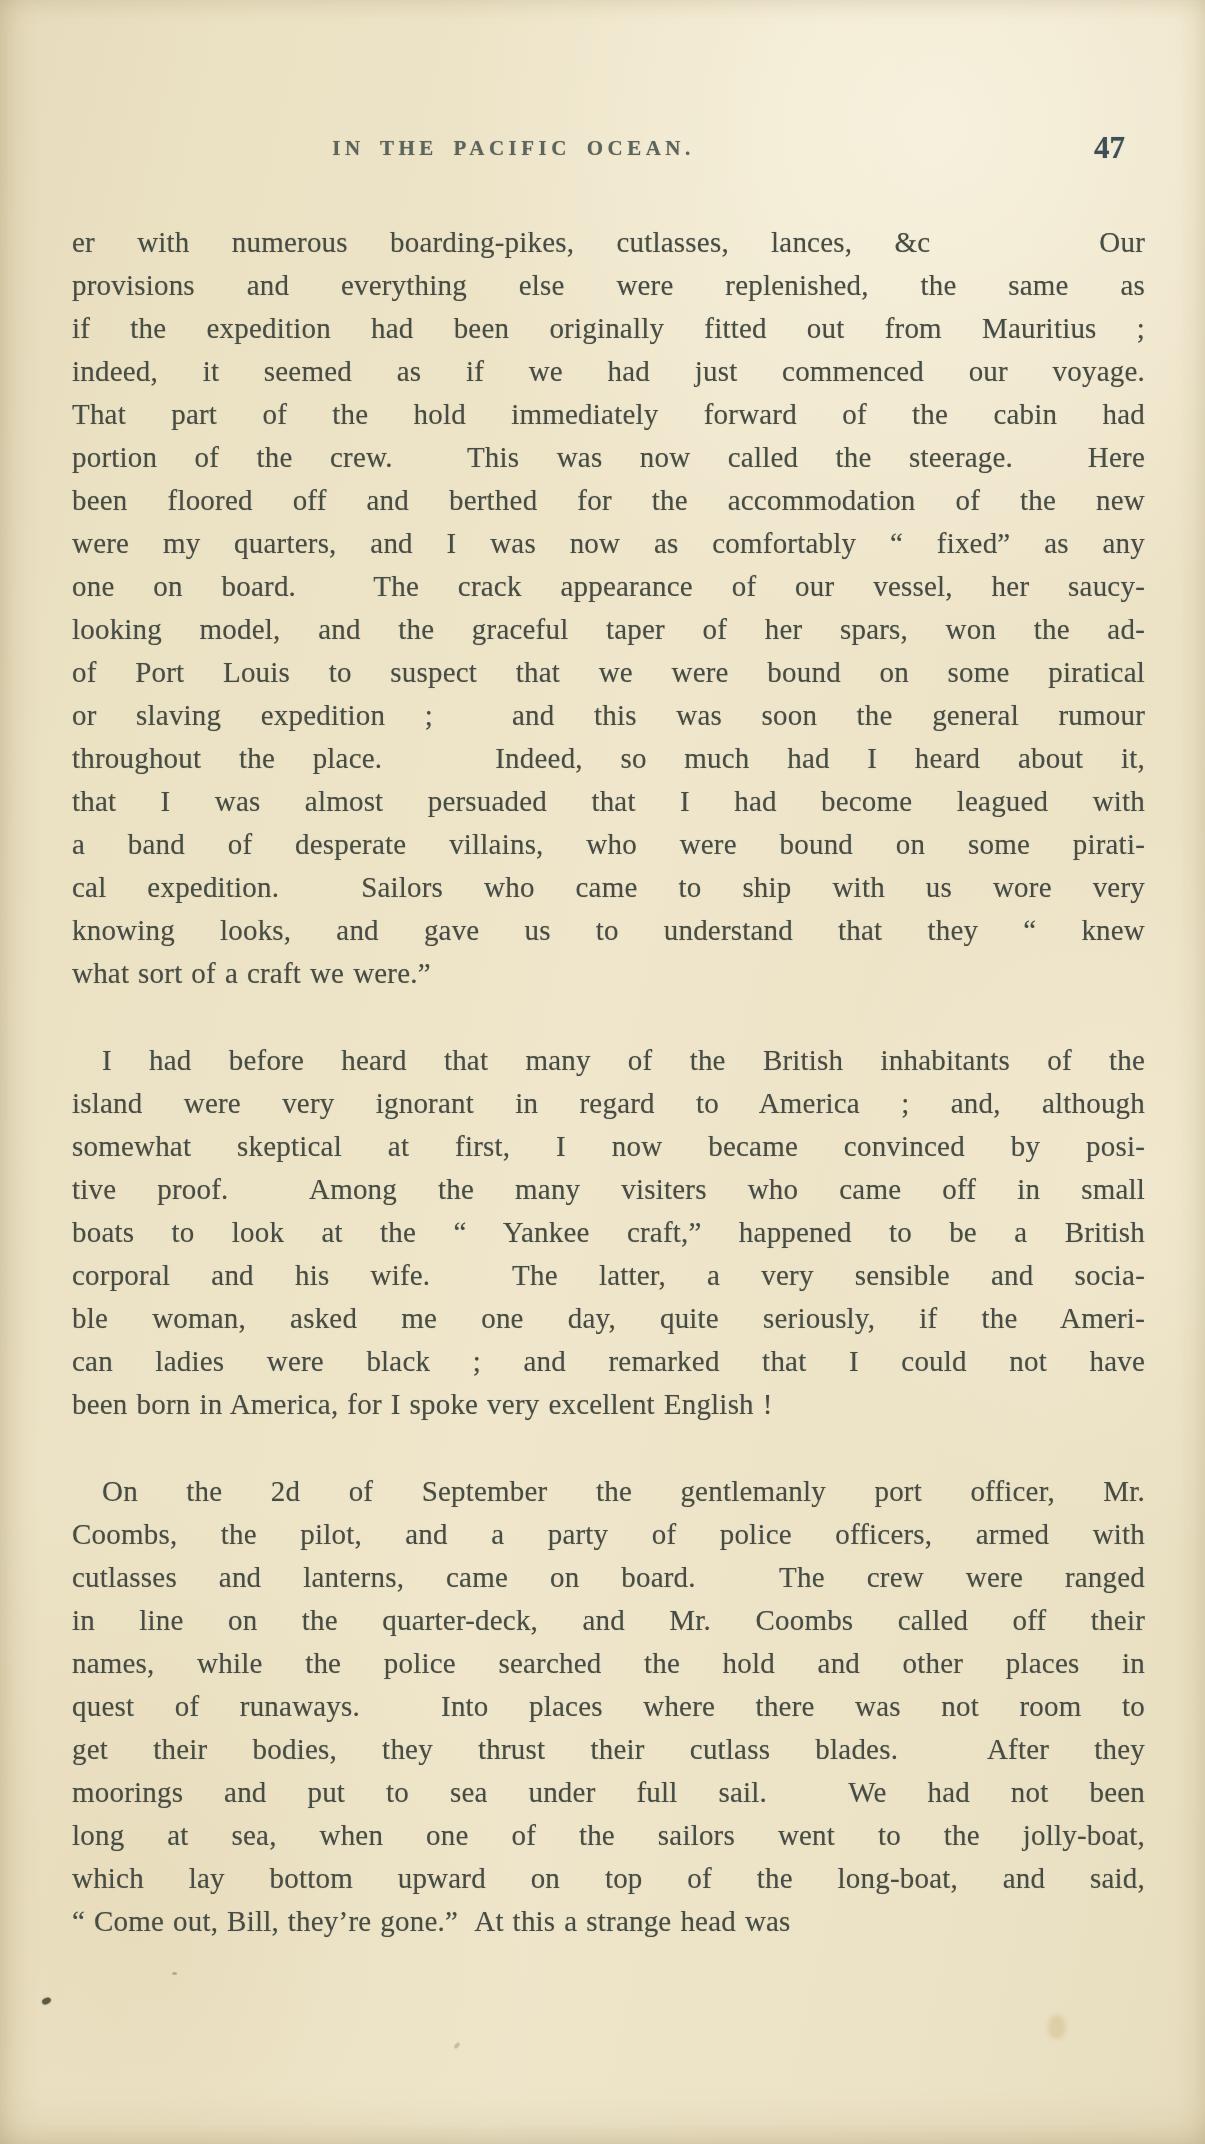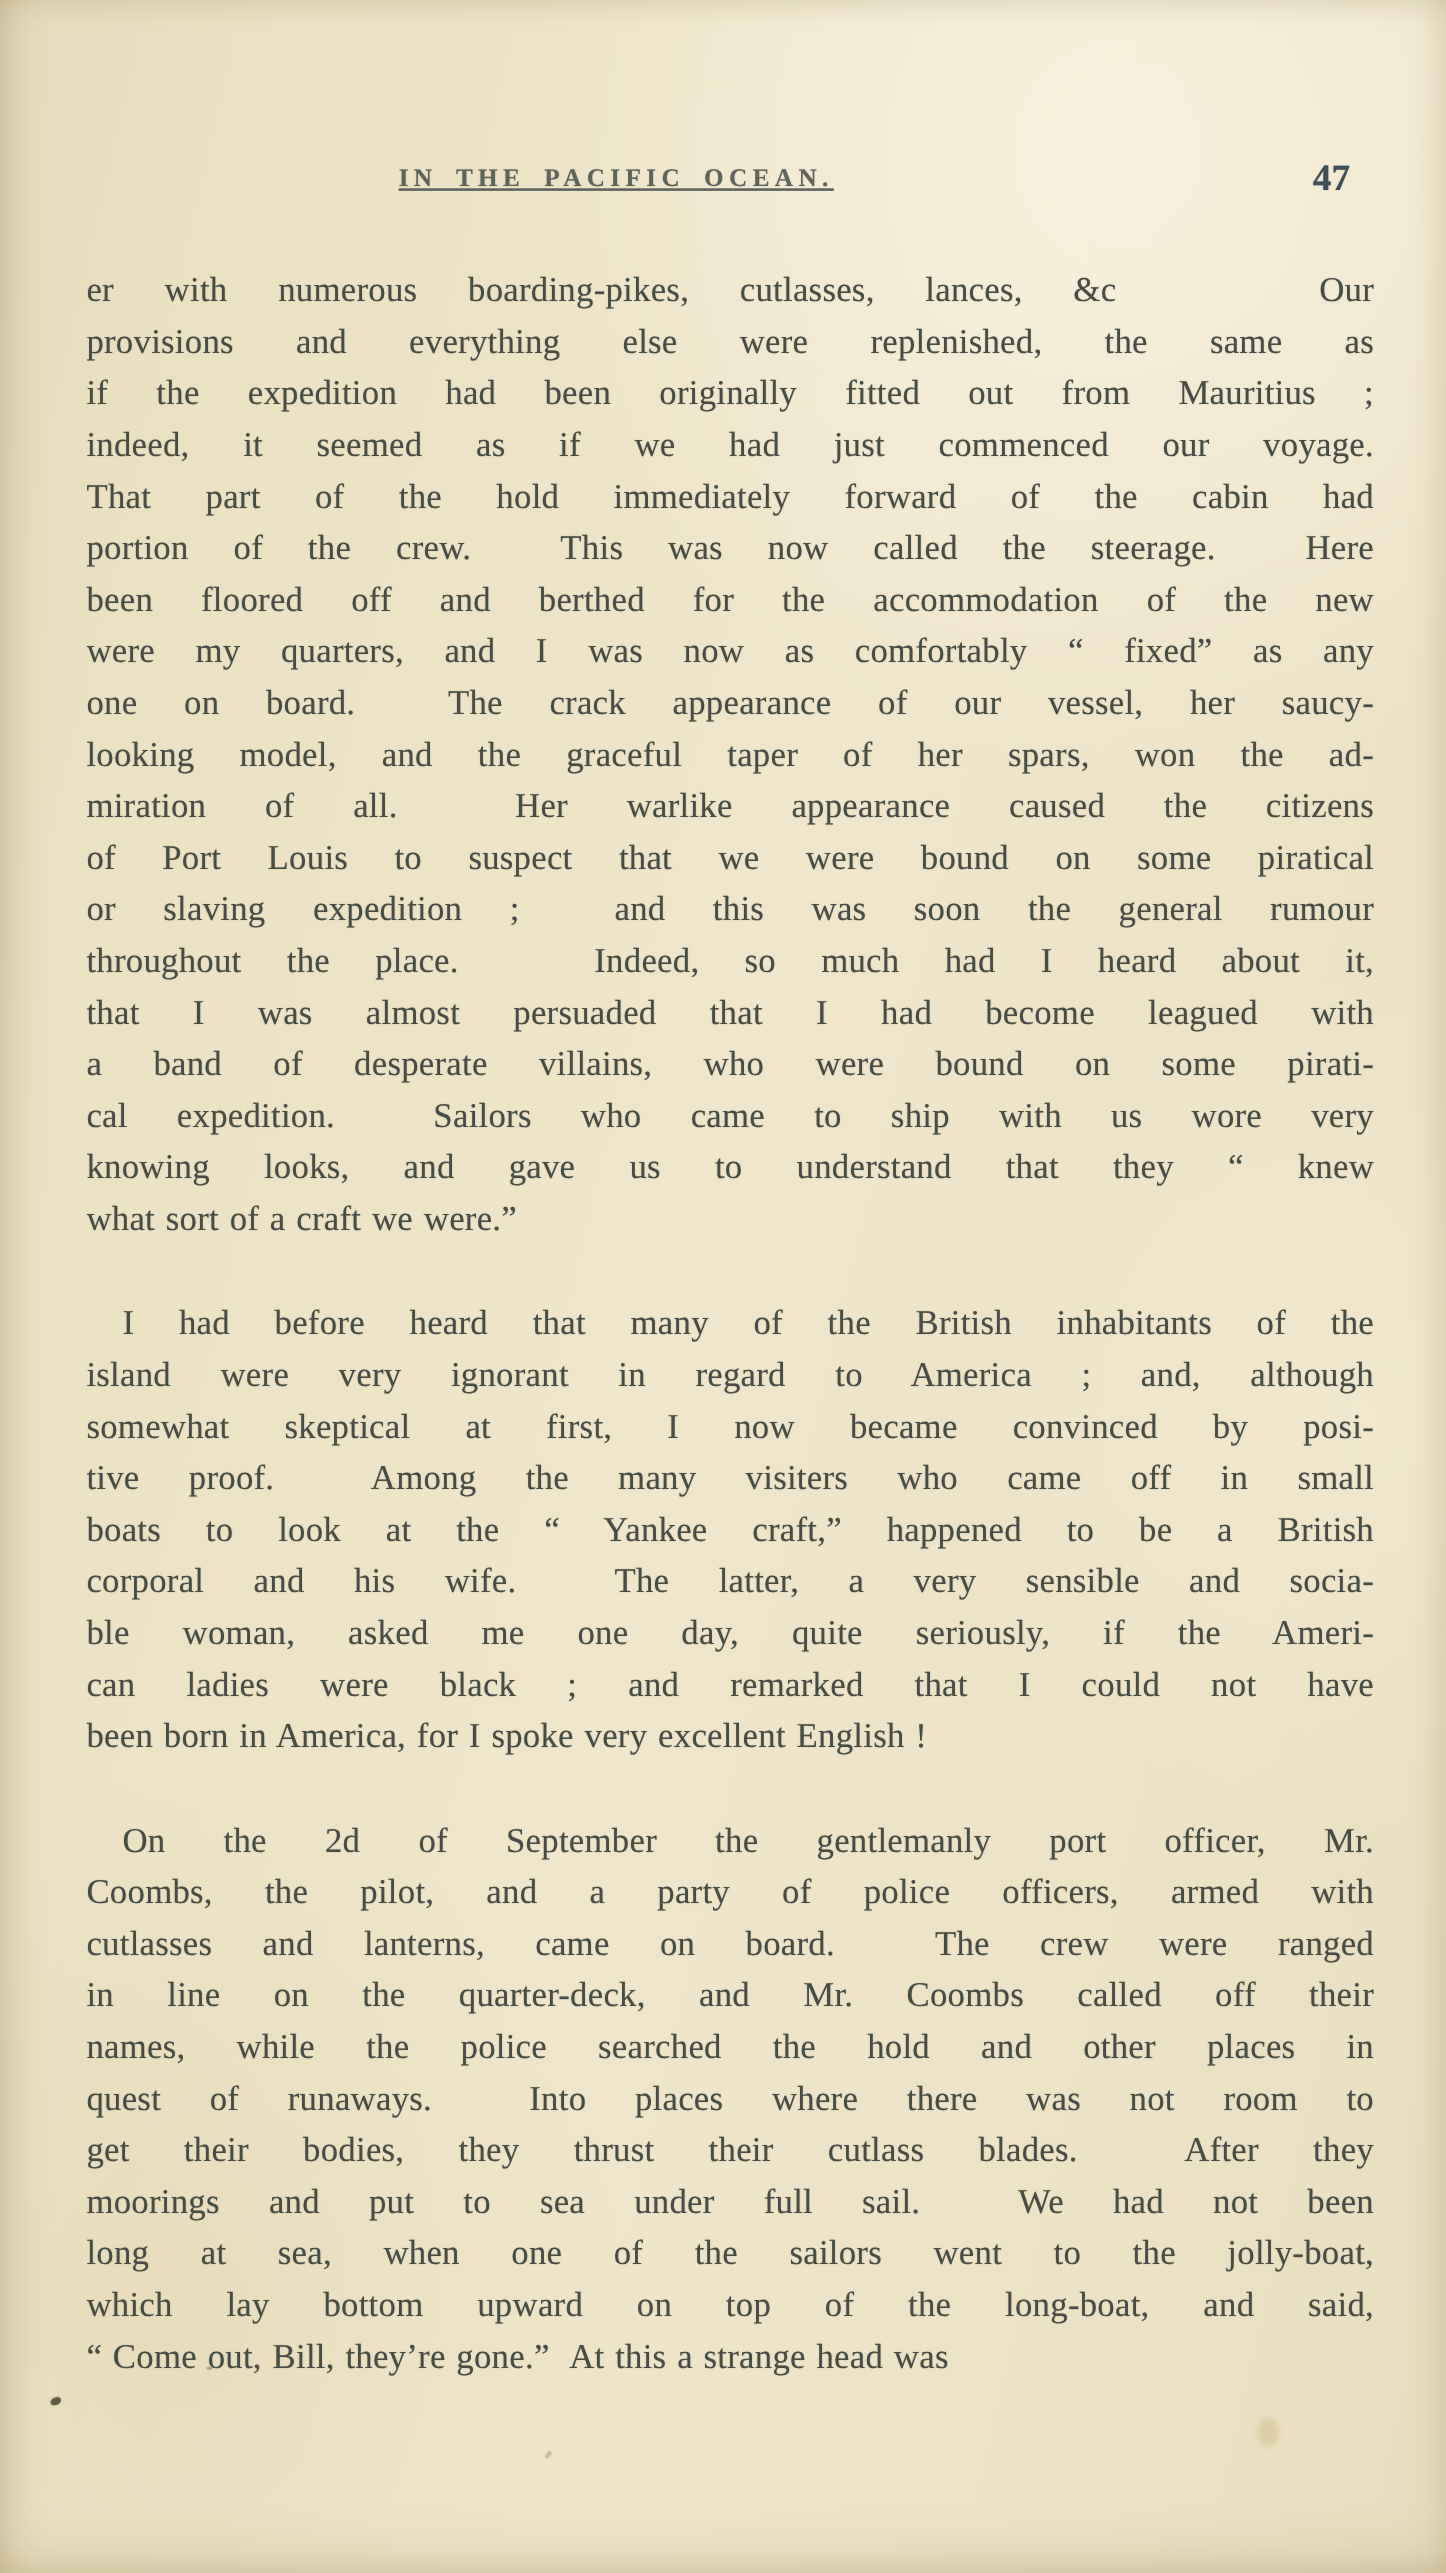--- a/index.html
+++ b/index.html
@@ -38,21 +38,20 @@
     left: 50%;
     top: 0;
     transform: translateX(-50%) translateX(-95px);
     font-size: 21px;
     font-weight: 700;
     letter-spacing: 4.5px;
     word-spacing: 6px;
     color: #5c645c;
     text-shadow: 0 0 1px rgba(80,88,82,0.45);
     white-space: nowrap;
-    text-decoration: underline;
   }
   .page-number {
     position: absolute;
     right: 20px;
     top: -6px;
     font-size: 31px;
     font-weight: 700;
     color: #3e5056;
     text-shadow: 0 0 1px rgba(52,70,76,0.5);
   }
@@ -113,21 +112,20 @@
         <div class="line">er with numerous boarding-pikes, cutlasses, lances, &amp;c&nbsp;&nbsp;&nbsp; Our</div>
         <div class="line">provisions and everything else were replenished, the same as</div>
         <div class="line">if the expedition had been originally fitted out from Mauritius&nbsp;;</div>
         <div class="line">indeed, it seemed as if we had just commenced our voyage.</div>
         <div class="line">That part of the hold immediately forward of the cabin had</div>
         <div class="line">portion of the crew.&nbsp; This was now called the steerage.&nbsp; Here</div>
         <div class="line">been floored off and berthed for the accommodation of the new</div>
         <div class="line">were my quarters, and I was now as comfortably “ fixed” as any</div>
         <div class="line">one on board.&nbsp; The crack appearance of our vessel, her saucy-</div>
         <div class="line">looking model, and the graceful taper of her spars, won the ad-</div>
-        <div class="line">miration of all.&nbsp; Her warlike appearance caused the citizens</div>
         <div class="line">of Port Louis to suspect that we were bound on some piratical</div>
         <div class="line">or slaving expedition&nbsp;;&nbsp; and this was soon the general rumour</div>
         <div class="line">throughout the place.&nbsp;&nbsp; Indeed, so much had I heard about it,</div>
         <div class="line">that I was almost persuaded that I had become leagued with</div>
         <div class="line">a band of desperate villains, who were bound on some pirati-</div>
         <div class="line">cal expedition.&nbsp; Sailors who came to ship with us wore very</div>
         <div class="line">knowing looks, and gave us to understand that they “ knew</div>
         <div class="line last">what sort of a craft we were.”</div>
       </div>
       <div class="para">

